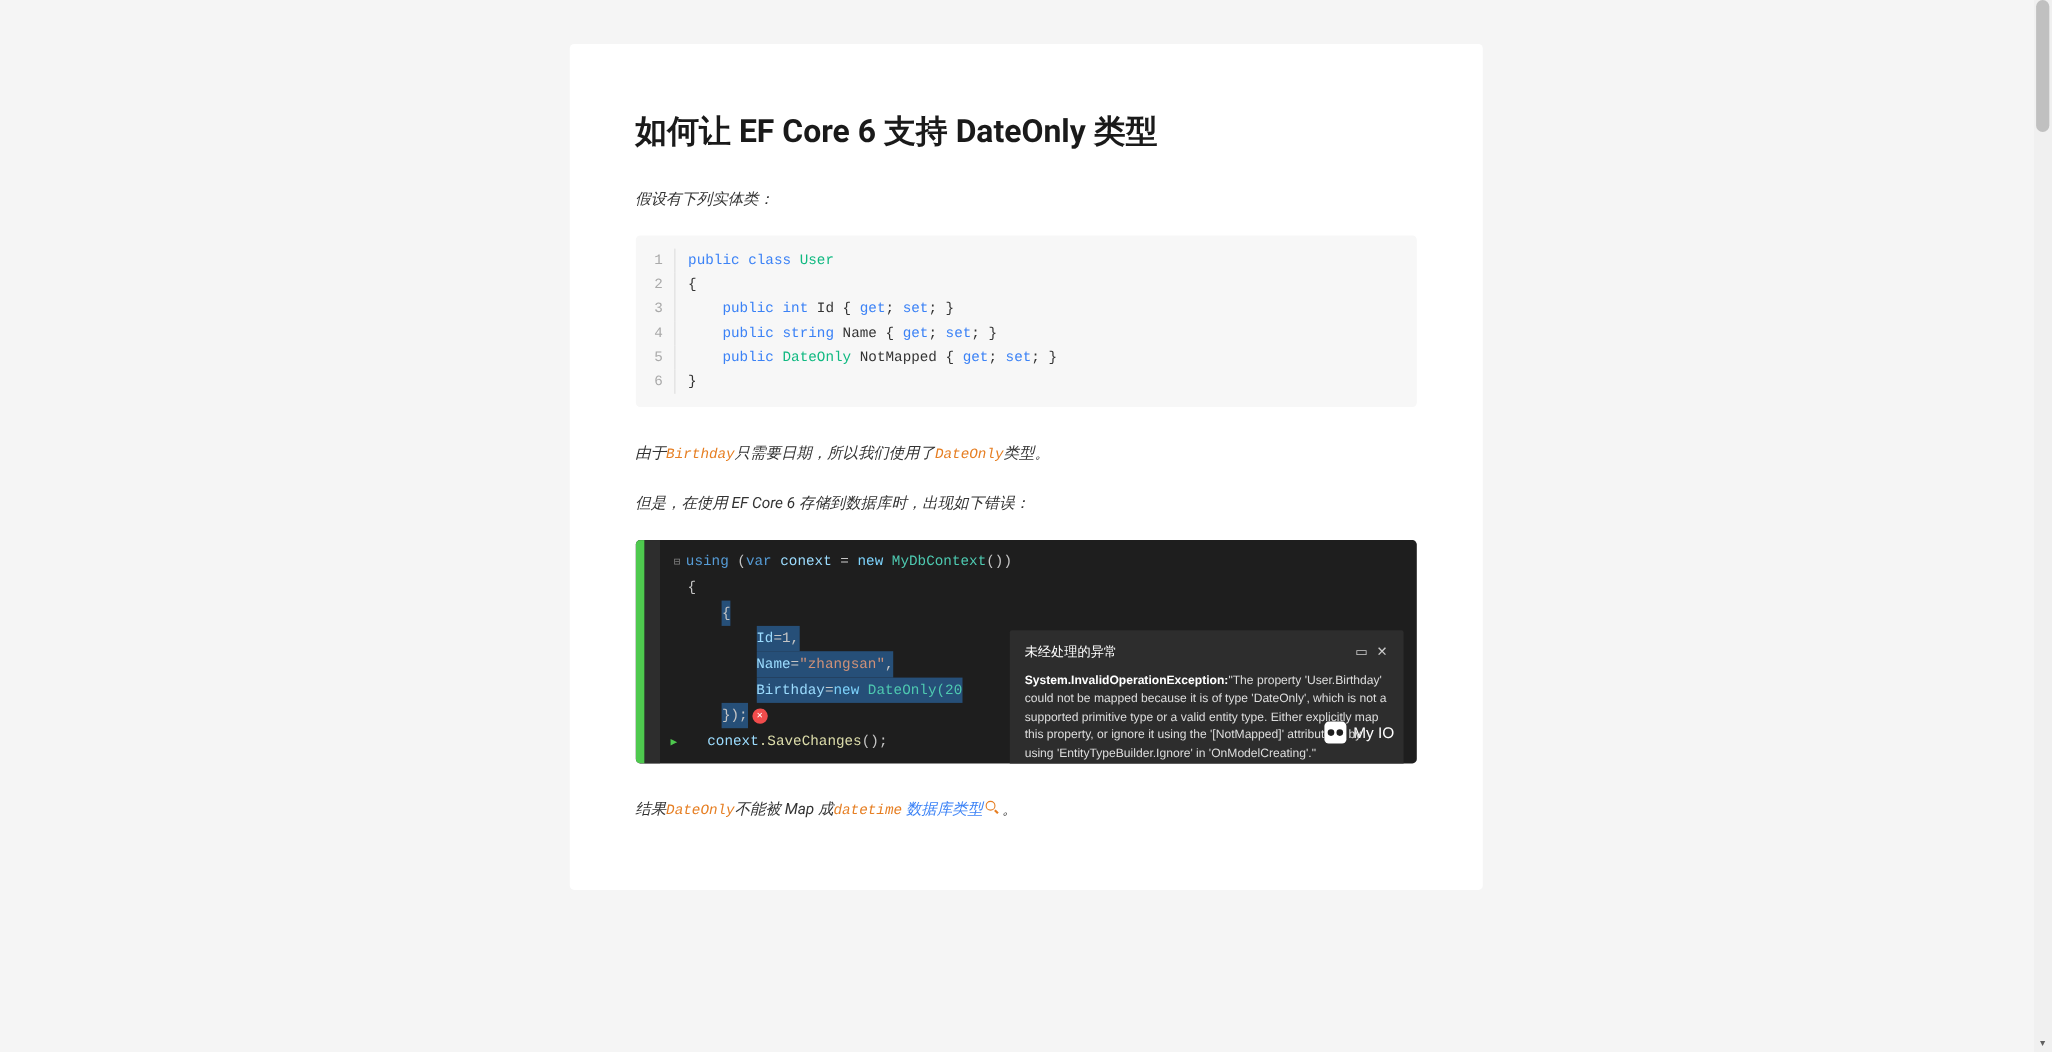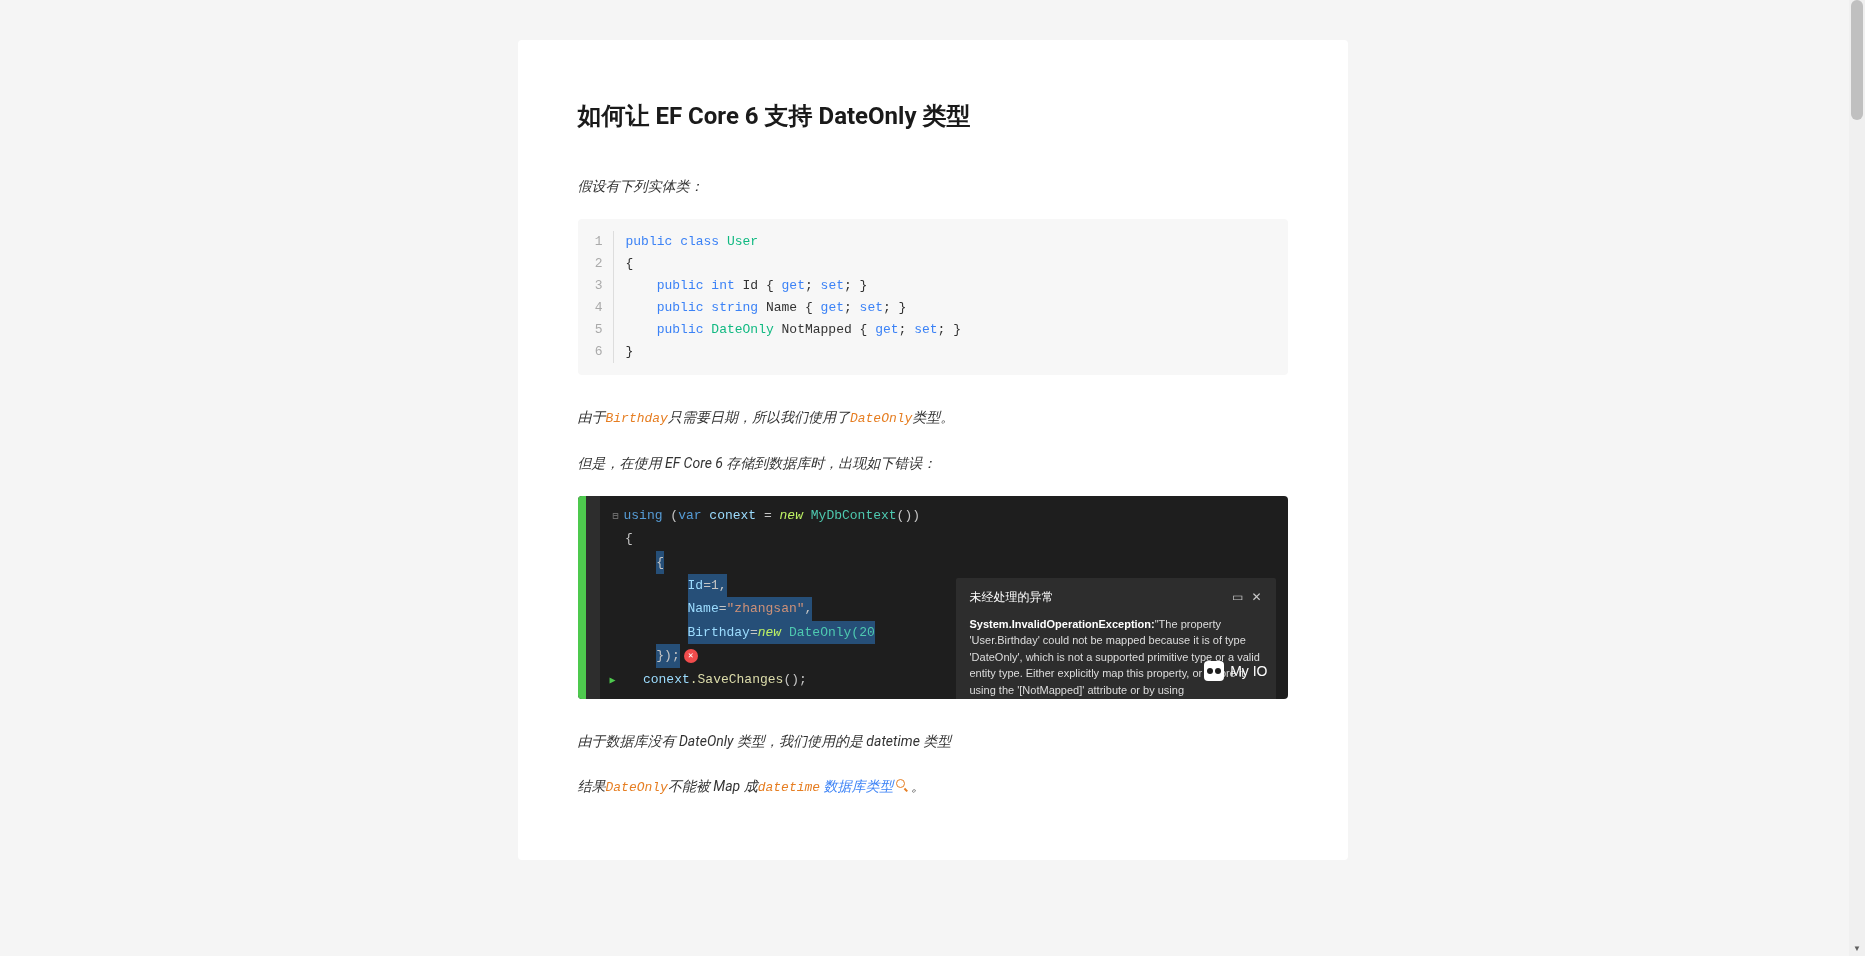--- a/index.html
+++ b/index.html
@@ -16,24 +16,24 @@
       padding: 40px 20px;
     }
     .article-container {
       background: #fff;
       max-width: 830px;
       width: 100%;
       padding: 60px 60px 40px 60px;
       border-radius: 4px;
     }
     .article-title {
-      font-size: 24px;
+      font-size: 29px;
       font-weight: 700;
       color: #1a1a1a;
-      margin-bottom: 40px;
+      margin-bottom: 28px;
       line-height: 1.4;
     }
     .section-heading {
       font-size: 15px;
       font-weight: 700;
       color: #1a1a1a;
       margin-bottom: 20px;
     }
     .paragraph {
       font-size: 14px;
@@ -138,21 +138,21 @@
       flex: 1;
       padding: 8px 10px;
       color: #c5c5c5;
       line-height: 1.8;
     }
     .ide-line {
       white-space: pre;
     }
     .ide-kw { color: #569cd6; }
     .ide-var { color: #9cdcfe; }
-    .ide-new { color: #bef264; font-style: italic; }
+    .ide-new { color: #7dd3fc; }
     .ide-type { color: #4ec9b0; }
     .ide-method { color: #dcdcaa; }
     .ide-prop { color: #9cdcfe; font-family: Liberation Mono, monospace; }
     .ide-str { color: #ce9178; }
     .ide-highlighted {
       background: #264f78;
       display: inline-block;
     }
     .ide-fold {
       color: #808080;
@@ -177,21 +177,21 @@
     }
     .ide-play-icon {
       color: #4ec94e;
       font-size: 10px;
       margin-right: 4px;
     }
     .exception-tooltip {
       position: absolute;
       right: 12px;
       top: 82px;
-      width: 320px;
+      width: 358px;
       background: #2d2d2d;
       color: #ccc;
       font-size: 11px;
       padding: 10px 14px;
       border-radius: 2px;
       line-height: 1.5;
       font-family: -apple-system, BlinkMacSystemFont, "Segoe UI", sans-serif;
     }
     .exception-header {
       display: flex;
@@ -352,21 +352,20 @@
       <div class="exception-body">
         <span class="exception-bold">System.InvalidOperationException:</span><span>"The property 'User.Birthday' could not be mapped because it is of type 'DateOnly', which is not a supported primitive type or a valid entity type. Either explicitly map this property, or ignore it using the '[NotMapped]' attribute or by using 'EntityTypeBuilder.Ignore' in 'OnModelCreating'."</span>
       </div>
     </div>
     <div class="watermark">
       <span class="watermark-icon"></span>
       <span>My IO</span>
     </div>
   </div>
 
-  <p class="paragraph">由于数据库没有 DateOnly 类型，我们使用的是 datetime 类型</p>
 
   <p class="paragraph">
     <span>结果</span><span class="inline-code">DateOnly</span><span>不能被 Map 成</span><span class="inline-code">datetime</span> <a class="link-text">数据库类型</a><span class="search-icon"></span> <span>。</span>
   </p>
 </div>
 
 <div class="scrollbar">
   <div class="scrollbar-arrow up">▲</div>
   <div class="scrollbar-thumb"></div>
   <div class="scrollbar-arrow down">▼</div>

